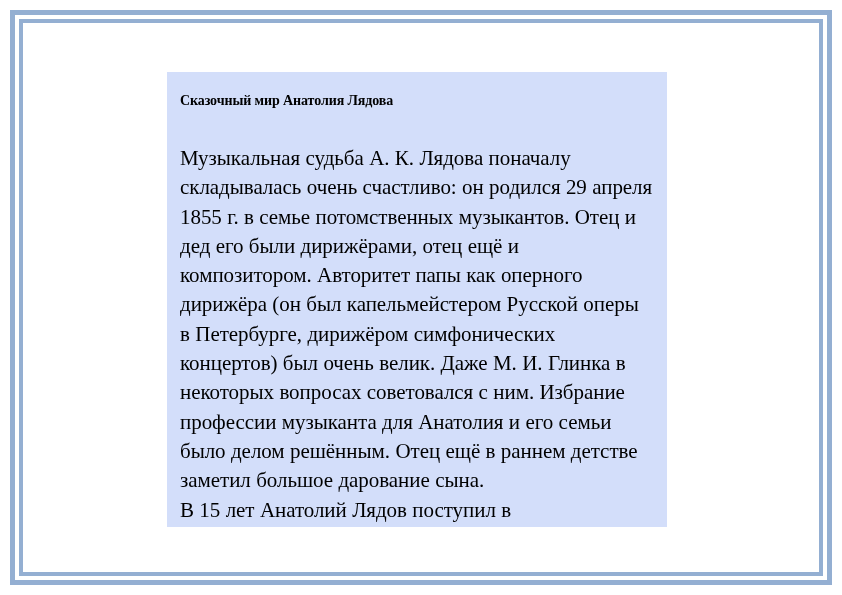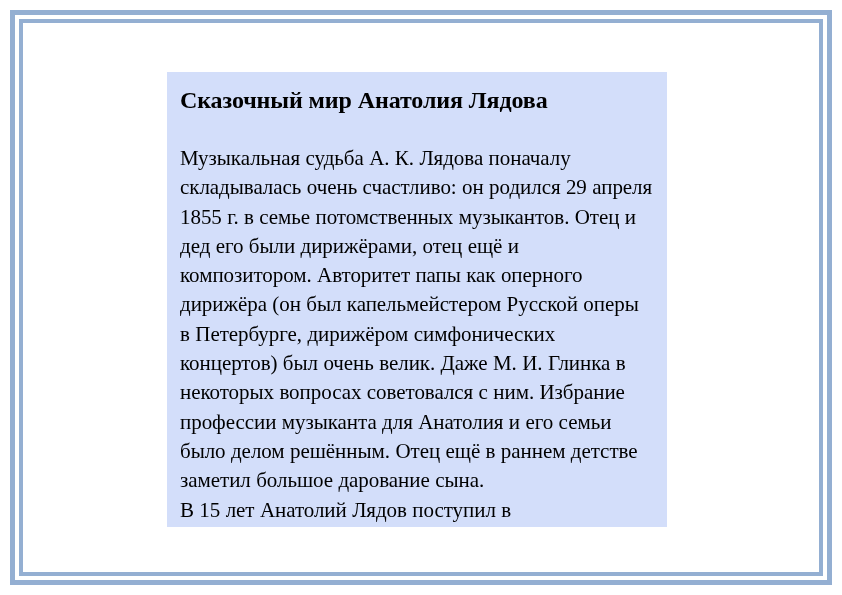--- a/index.html
+++ b/index.html
@@ -68,21 +68,21 @@
     width: 500px;
     height: 455px;
     background: #d3defa;
     box-sizing: border-box;
     padding: 14px 14px 0 13px;
     overflow: hidden;
   }
 
   .panel-title {
     font-family: "Liberation Serif", "DejaVu Serif", serif;
-    font-size: 24px;
+    font-size: 14px;
     font-weight: bold;
     color: #000000;
     line-height: 29px;
     margin: 0;
     letter-spacing: -0.1px;
   }
 
   .title-spacer {
     height: 29px;
   }

